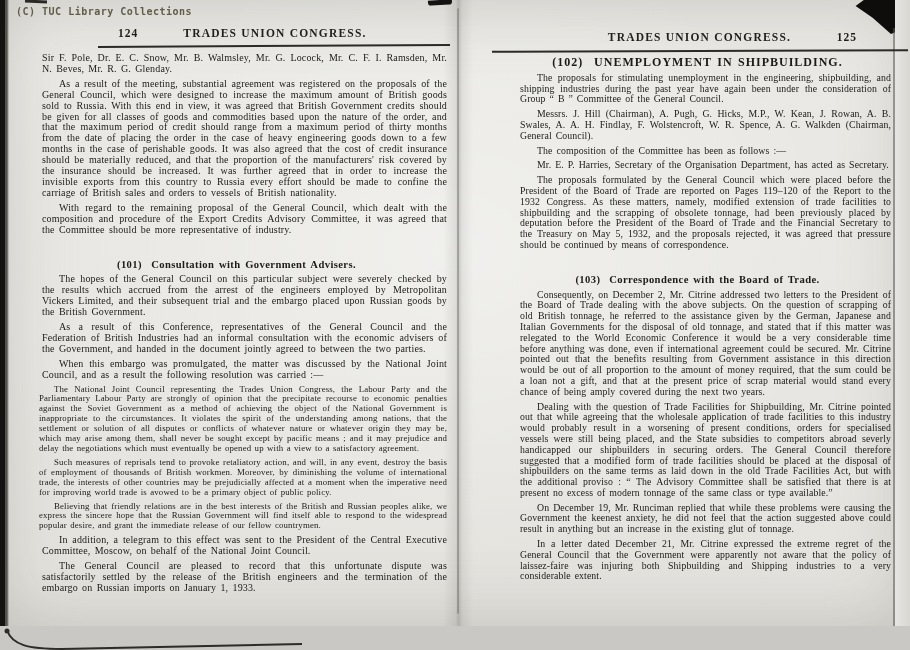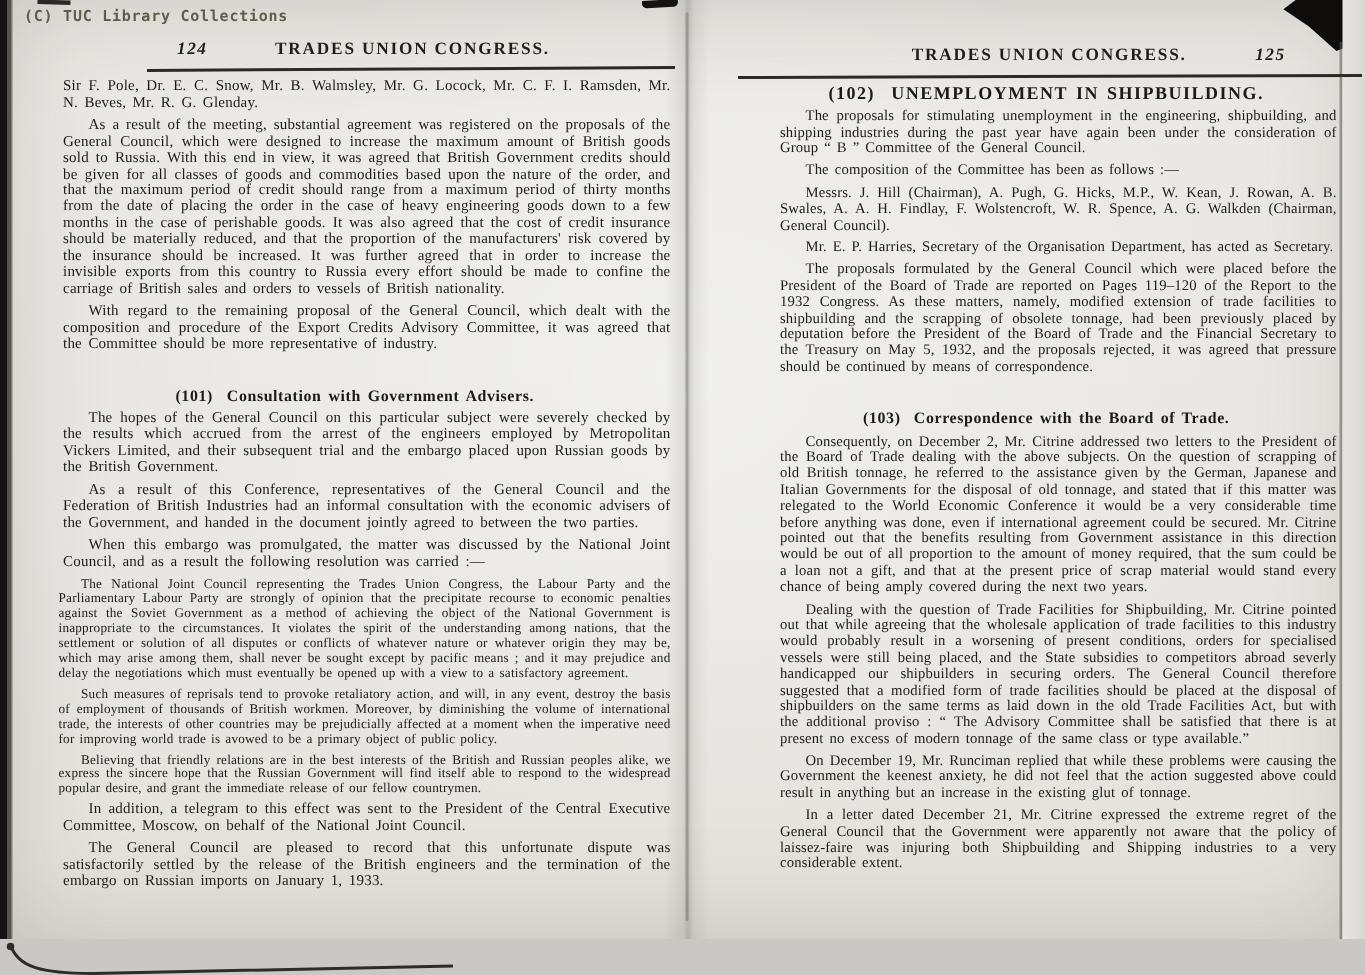--- a/index.html
+++ b/index.html
@@ -28,21 +28,21 @@
   .gutter-line{position:absolute;left:457px;top:8px;bottom:12px;width:2px;background:rgba(55,53,48,0.28);border-radius:2px;}
   .bottom-curve{position:absolute;left:0;top:0;pointer-events:none;}
   
   .watermark{position:absolute;left:16px;top:6px;
     font-family:"DejaVu Sans Mono", monospace;font-size:10px;font-weight:bold;
     color:#53513b;letter-spacing:0.5px;opacity:0.9;}
   
   .hdr{position:absolute;font-weight:bold;letter-spacing:1.2px;font-size:11.5px;color:#211f1c;}
   .hdr-left{left:100px;top:27px;width:350px;text-align:center;}
   .hdr-right{left:492px;top:31px;width:415px;text-align:center;}
-  .pagenum{position:absolute;top:0;font-weight:bold;font-size:11.5px;letter-spacing:1px;font-style:italic;}
+  .pagenum{position:absolute;top:0;font-weight:bold;font-size:11.5px;letter-spacing:1px;}
   .pagenum-left{left:18px;}
   .pagenum-right{right:50px;}
   .rule{position:absolute;height:2px;background:#2c2a27;}
   .rule-left{left:98px;top:45px;width:352px;transform:rotate(-0.3deg);}
   .rule-right{left:492px;top:50px;width:416px;transform:rotate(-0.2deg);}
   
   .pbody{position:absolute;overflow:hidden;text-align:justify;}
   .pbody-left{left:26px;top:53px;width:421px;height:595px;font-size:10px;line-height:10.9px;letter-spacing:0.15px;word-spacing:1.6px;}
   .pbody-right{left:504px;top:55px;width:387px;height:593px;font-size:9.8px;line-height:10.8px;letter-spacing:0.1px;word-spacing:1.4px;}
   p{margin:0 0 4px 16px;}
@@ -95,22 +95,22 @@
     <p class="small">The National Joint Council representing the Trades Union Congress, the Labour Party and the Parliamentary Labour Party are strongly of opinion that the precipitate recourse to economic penalties against the Soviet Government as a method of achieving the object of the National Government is inappropriate to the circumstances.  It violates the spirit of the understanding among nations, that the settlement or solution of all disputes or conflicts of whatever nature or whatever origin they may be, which may arise among them, shall never be sought except by pacific means&nbsp;; and it may prejudice and delay the negotiations which must eventually be opened up with a view to a satisfactory agreement.</p>
     <p class="small">Such measures of reprisals tend to provoke retaliatory action, and will, in any event, destroy the basis of employment of thousands of British workmen.  Moreover, by diminishing the volume of international trade, the interests of other countries may be prejudicially affected at a moment when the imperative need for improving world trade is avowed to be a primary object of public policy.</p>
     <p class="small">Believing that friendly relations are in the best interests of the British and Russian peoples alike, we express the sincere hope that the Russian Government will find itself able to respond to the widespread popular desire, and grant the immediate release of our fellow countrymen.</p>
     <p class="para">In addition, a telegram to this effect was sent to the President of the Central Executive Committee, Moscow, on behalf of the National Joint Council.</p>
     <p class="para">The General Council are pleased to record that this unfortunate dispute was satisfactorily settled by the release of the British engineers and the termination of the embargo on Russian imports on January 1, 1933.</p>
   </div>
 
   <div class="pbody pbody-right">
     <p class="sec-head-major">(102)&nbsp; UNEMPLOYMENT IN SHIPBUILDING.</p>
     <p class="para">The proposals for stimulating unemployment in the engineering, shipbuilding, and shipping industries during the past year have again been under the consideration of Group “&nbsp;B&nbsp;” Committee of the General Council.</p>
+    <p class="para">Messrs. J. Hill (Chairman), A. Pugh, G. Hicks, M.P., W. Kean, J. Rowan, A. B. Swales, A. A. H. Findlay,  F. Wolstencroft, W. R. Spence, A. G. Walkden (Chairman, General Council).</p>
     <p class="para">The composition of the Committee has been as follows&nbsp;:—</p>
-    <p class="para">Messrs. J. Hill (Chairman), A. Pugh, G. Hicks, M.P., W. Kean, J. Rowan, A. B. Swales, A. A. H. Findlay,  F. Wolstencroft, W. R. Spence, A. G. Walkden (Chairman, General Council).</p>
     <p class="para">Mr. E. P. Harries, Secretary of the Organisation Department, has acted as Secretary.</p>
     <p class="para">The proposals formulated by the General Council which were placed before the President of the Board of Trade are reported on Pages 119–120 of the Report to the 1932 Congress.  As these matters, namely, modified extension of trade facilities to shipbuilding and the scrapping of obsolete tonnage, had been previously placed by deputation before the President of the Board of Trade and the Financial Secretary to the Treasury on May 5, 1932, and the proposals rejected, it was agreed that pressure should be continued by means of correspondence.</p>
     <p class="sec-head">(103)&nbsp; Correspondence with the Board of Trade.</p>
     <p class="para">Consequently, on December 2, Mr. Citrine addressed two letters to the President of the Board of Trade dealing with the above subjects.  On the question of scrapping of old British tonnage, he referred to the assistance given by the German, Japanese and Italian Governments for the disposal of old tonnage, and stated that if this matter was relegated to the World Economic Conference it would be a very considerable time before anything was done, even if international agreement could be secured.  Mr. Citrine pointed out that the benefits resulting from Government assistance in this direction would be out of all proportion to the amount of money required, that the sum could be a loan not a gift, and that at the present price of scrap material would stand every chance of being amply covered during the next two years.</p>
     <p class="para">Dealing with the question of Trade Facilities for Shipbuilding, Mr. Citrine pointed out that while agreeing that the wholesale application of trade facilities to this industry would probably result in a worsening of present conditions, orders for specialised vessels were still being placed, and the State subsidies to competitors abroad severly handicapped our shipbuilders in securing orders. The General Council therefore suggested that a modified form of trade facilities should be placed at the disposal of shipbuilders on the same terms as laid down in the old Trade Facilities Act, but with the additional proviso&nbsp;: “&nbsp;The Advisory Committee shall be satisfied that there is at present no excess of modern tonnage of the same class or type available.”</p>
     <p class="para">On December 19, Mr. Runciman replied that while these problems were causing the Government the keenest anxiety, he did not feel that the action suggested above could result in anything but an increase in the existing glut of tonnage.</p>
     <p class="para">In a letter dated December 21, Mr. Citrine expressed the extreme regret of the General Council that the Government were apparently not aware that the policy of laissez-faire was injuring both Shipbuilding and Shipping industries to a very considerable extent.</p>
   </div>
 
 </div>

